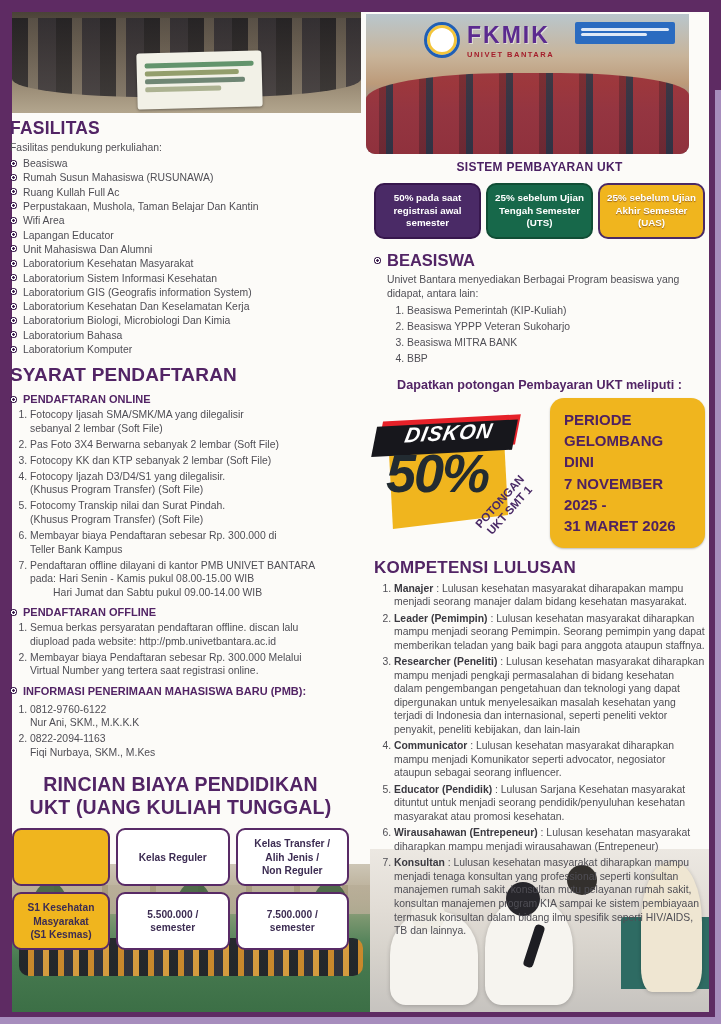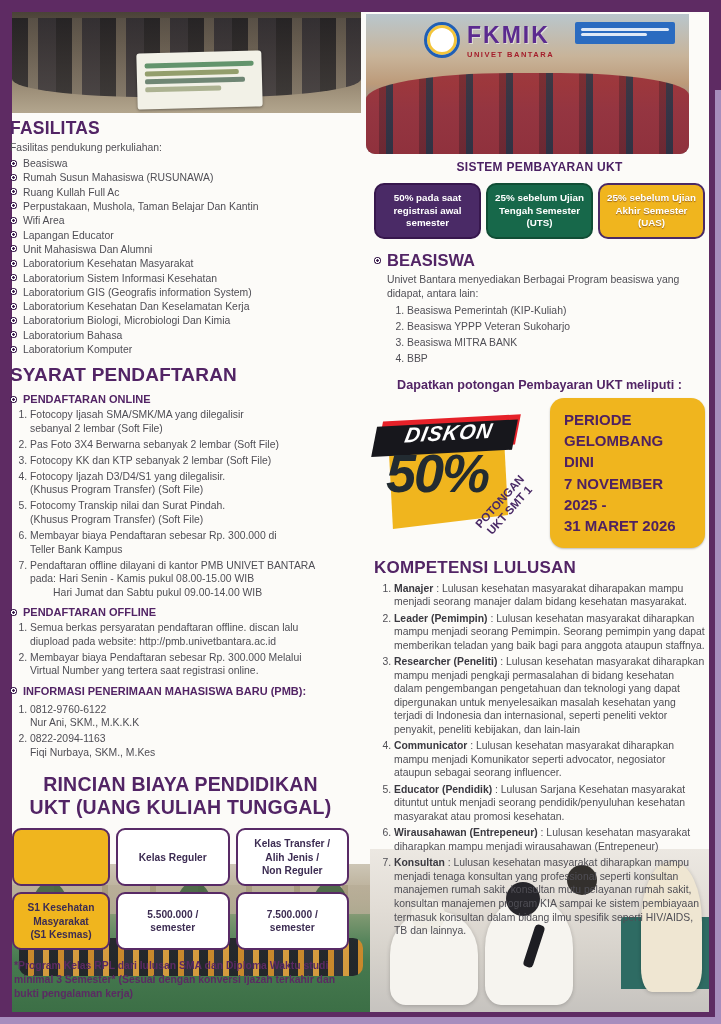--- a/index.html
+++ b/index.html
@@ -263,23 +263,20 @@
 Alih Jenis /
 Non Reguler</div>
         <div class="cell yellow">S1 Kesehatan
 Masyarakat
 (S1 Kesmas)</div>
         <div class="cell">5.500.000 /
 semester</div>
         <div class="cell">7.500.000 /
 semester</div>
       </div>
-      <p class="footnote pre">*Program Kelas RPL dari lulusan SMA dan Diploma Waktu studi
-minimal 3 Semester* (Sesuai dengan konversi ijazah terkahir dan
-bukti pengalaman kerja)</p>
     </section>
   </div>
 
   <div class="col col-right">
 
     <section>
       <h2 class="h-sistem">SISTEM PEMBAYARAN UKT</h2>
       <div class="pay-row">
         <div class="pay pay1">50% pada saat
 registrasi awal

